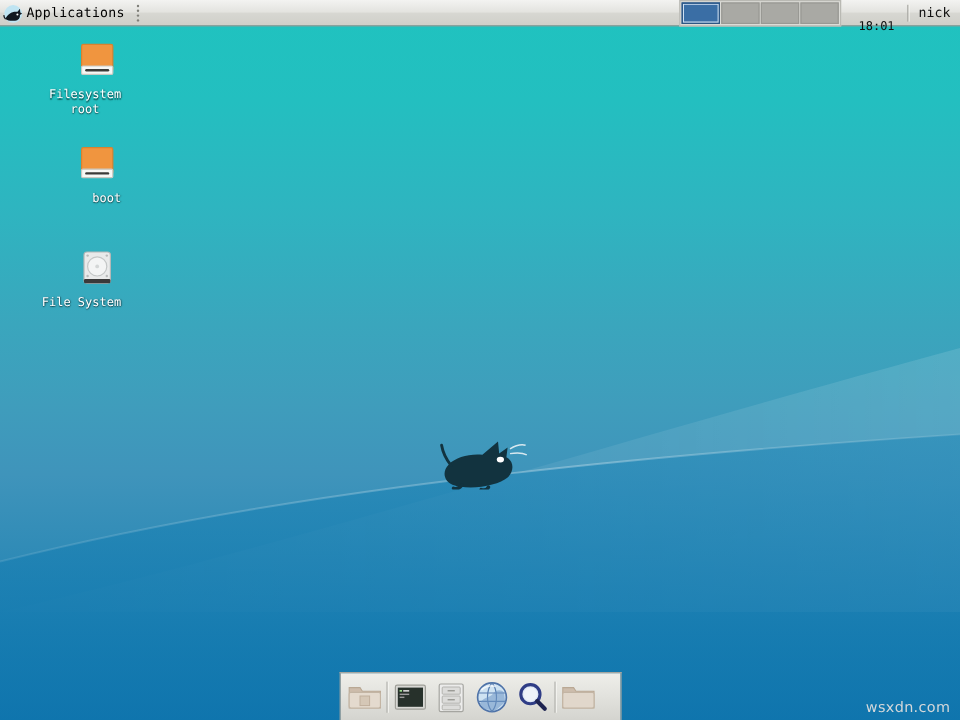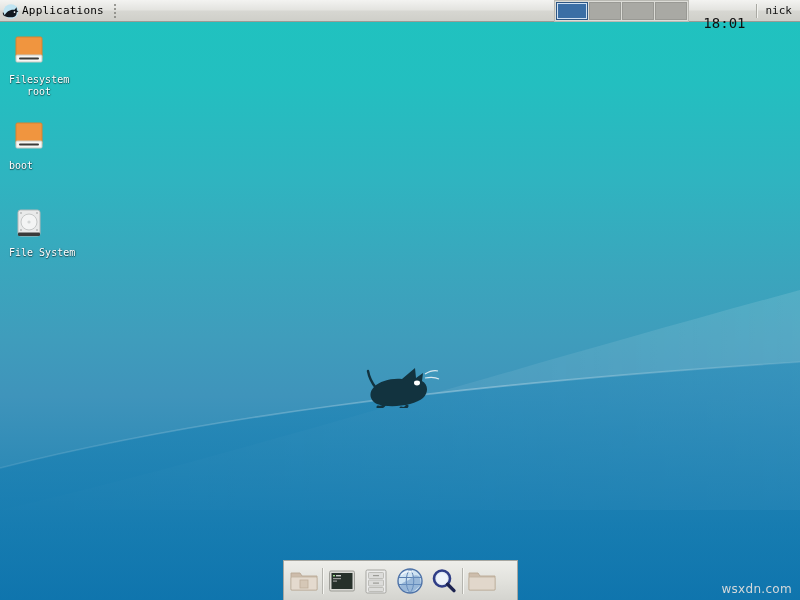--- a/index.html
+++ b/index.html
@@ -105,21 +105,21 @@
   }
   .ws-cell:last-child { margin-right: 0; }
   .ws-cell.active {
     background: #3a6ea5;
     border-color: #2d5683;
     box-shadow: 0 0 0 1px #cfe0f2 inset;
   }
 
   #clock {
     font-family: "DejaVu Sans Mono", monospace;
-    font-size: 14px;
+    font-size: 10px;
     color: #111;
     padding: 0 8px;
     margin-top: 24px;
   }
   #panel-sep {
     width: 0; height: 14px;
     border-left: 1px solid #a9a9a3;
     border-right: 1px solid #f3f3ef;
     margin: 0 2px;
   }
@@ -129,21 +129,21 @@
     color: #111;
     padding: 0 8px 0 6px;
   }
 
   
   .desk-icon {
     position: absolute;
     width: 92px;
     display: flex;
     flex-direction: column;
-    align-items: flex-start;
+    align-items: flex-end;
     cursor: default;
   }
   .desk-icon .glyph {
     width: 40px; height: 40px;
     display: flex; align-items: center; justify-content: center;
   }
   .desk-icon .caption {
     margin-top: 4px;
     font-family: "DejaVu Sans Mono", monospace;
     font-size: 10px;

